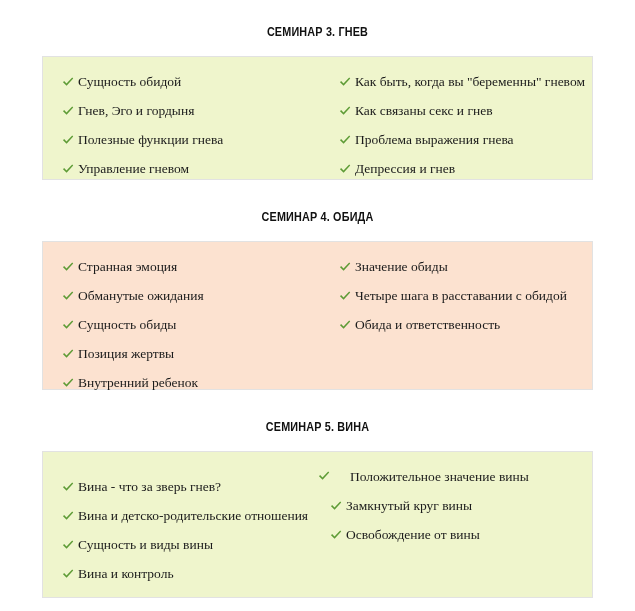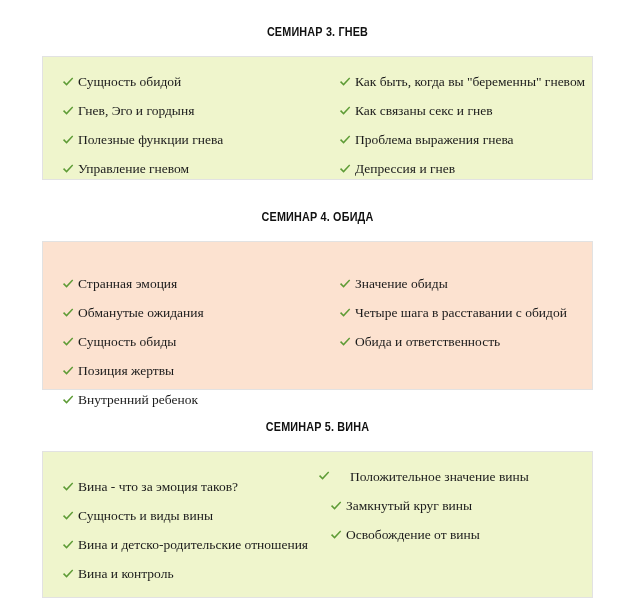--- a/index.html
+++ b/index.html
@@ -148,21 +148,21 @@
               </svg>
           </span>
           <span>Депрессия и гнев</span>
         </div>
       </div>
     </div>
   </div>
 
   <div class="section" style="padding-top:30px;">
     <div class="section-heading">СЕМИНАР 4. ОБИДА</div>
-    <div class="panel peach" style="margin-top:17px; height:149px; padding-top:34px;">
+    <div class="panel peach" style="margin-top:17px; height:149px; padding-top:17px;">
       <div class="col col-left">
         <div class="item" style="margin-bottom:13px;">
           <span class="check-icon">
             <svg width="12" height="12" viewBox="0 0 12 12">
                 <path d="M1 6.3 L2.1 5.1 L4.5 7.4 L10.2 1.4 L11.2 2.5 L4.6 9.8 Z" fill="#5D9B35"></path>
               </svg>
           </span>
           <span>Странная эмоция</span>
         </div>
         <div class="item" style="margin-bottom:13px;">
@@ -230,37 +230,37 @@
   <div class="section" style="padding-top:30px;">
     <div class="section-heading">СЕМИНАР 5. ВИНА</div>
     <div class="panel green" style="margin-top:17px; height:147px; padding-top:27px;">
       <div class="col col-left" style="width:268px;">
         <div class="item" style="margin-bottom:13px;">
           <span class="check-icon">
             <svg width="12" height="12" viewBox="0 0 12 12">
                 <path d="M1 6.3 L2.1 5.1 L4.5 7.4 L10.2 1.4 L11.2 2.5 L4.6 9.8 Z" fill="#5D9B35"></path>
               </svg>
           </span>
-          <span>Вина - что за эмоция таков?</span>
+          <span>Вина - что за зверь гнев?</span>
+        </div>
+        <div class="item" style="margin-bottom:13px; white-space:nowrap;">
+          <span class="check-icon">
+            <svg width="12" height="12" viewBox="0 0 12 12">
+                <path d="M1 6.3 L2.1 5.1 L4.5 7.4 L10.2 1.4 L11.2 2.5 L4.6 9.8 Z" fill="#5D9B35"></path>
+              </svg>
+          </span>
+          <span>Вина и детско-родительские отношения</span>
         </div>
         <div class="item" style="margin-bottom:13px;">
           <span class="check-icon">
             <svg width="12" height="12" viewBox="0 0 12 12">
                 <path d="M1 6.3 L2.1 5.1 L4.5 7.4 L10.2 1.4 L11.2 2.5 L4.6 9.8 Z" fill="#5D9B35"></path>
               </svg>
           </span>
           <span>Сущность и виды вины</span>
-        </div>
-        <div class="item" style="margin-bottom:13px; white-space:nowrap;">
-          <span class="check-icon">
-            <svg width="12" height="12" viewBox="0 0 12 12">
-                <path d="M1 6.3 L2.1 5.1 L4.5 7.4 L10.2 1.4 L11.2 2.5 L4.6 9.8 Z" fill="#5D9B35"></path>
-              </svg>
-          </span>
-          <span>Вина и детско-родительские отношения</span>
         </div>
         <div class="item">
           <span class="check-icon">
             <svg width="12" height="12" viewBox="0 0 12 12">
                 <path d="M1 6.3 L2.1 5.1 L4.5 7.4 L10.2 1.4 L11.2 2.5 L4.6 9.8 Z" fill="#5D9B35"></path>
               </svg>
           </span>
           <span>Вина и контроль</span>
         </div>
       </div>

